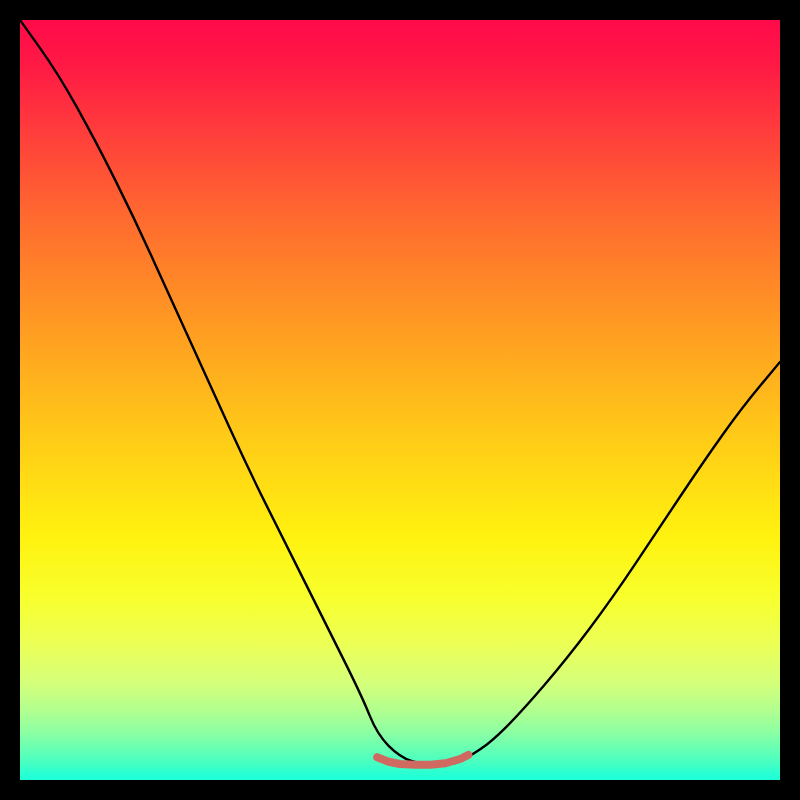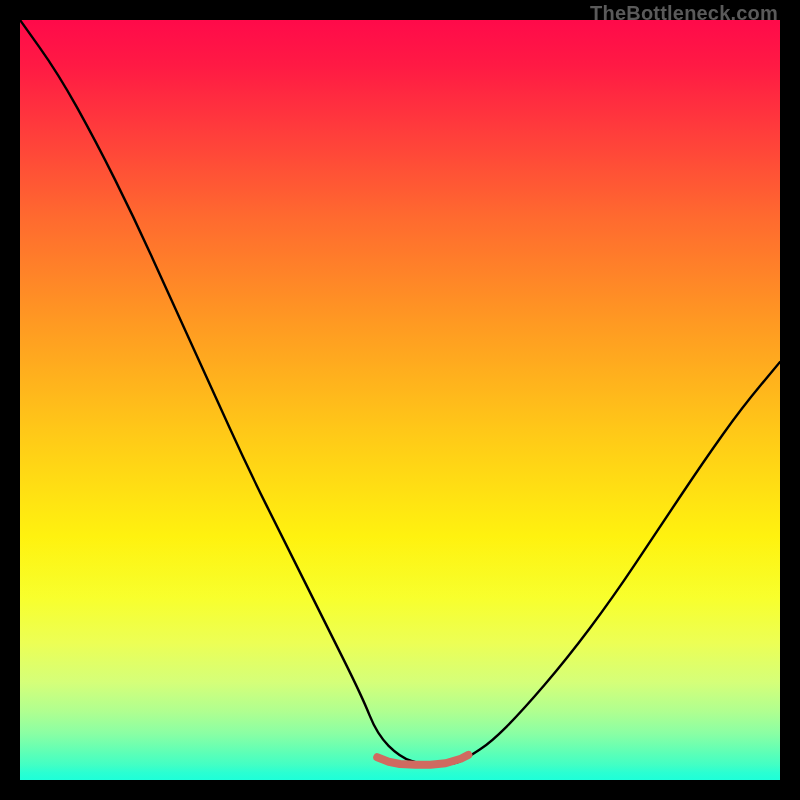--- a/index.html
+++ b/index.html
@@ -90,14 +90,13 @@
 
   <div class="plot">
     <div class="gradient"></div>
     <div class="haze"></div>
     <svg class="curves" viewBox="0 0 760 760" preserveAspectRatio="none">
       <path id="main-curve" fill="none" stroke="#000000" stroke-width="2.4" stroke-linecap="round" stroke-linejoin="round" d="M 0.00 0.00 Q 0.00 0.00 19.00 26.60 Q 38.00 53.20 57.00 87.40 Q 76.00 121.60 95.00 159.60 Q 114.00 197.60 133.00 239.40 Q 152.00 281.20 171.00 323.00 Q 190.00 364.80 209.00 406.60 Q 228.00 448.40 247.00 486.40 Q 266.00 524.40 285.00 562.40 Q 304.00 600.40 323.00 638.40 Q 342.00 676.40 349.60 695.40 Q 357.20 714.40 368.60 725.80 Q 380.00 737.20 391.40 741.00 Q 402.80 744.80 418.00 744.80 Q 433.20 744.80 440.80 741.00 Q 448.40 737.20 459.80 729.60 Q 471.20 722.00 486.40 706.80 Q 501.60 691.60 524.40 665.00 Q 547.20 638.40 570.00 608.00 Q 592.80 577.60 615.60 543.40 Q 638.40 509.20 661.20 475.00 Q 684.00 440.80 703.00 414.20 Q 722.00 387.60 741.00 364.80 T 760.00 342.00"></path>
       <path id="floor-marker" fill="none" stroke="#d06a60" stroke-width="8" stroke-linecap="round" stroke-linejoin="round" d="M 357.20 737.20 L 368.60 741.76 L 380.00 744.04 L 395.20 744.80 L 410.40 744.80 L 425.60 743.28 L 440.80 738.72 L 448.40 734.92"></path>
     </svg>
   </div>
 
-  <div class="watermark">TheBottleneck.com</div>
 </div>
 
 </body></html>

